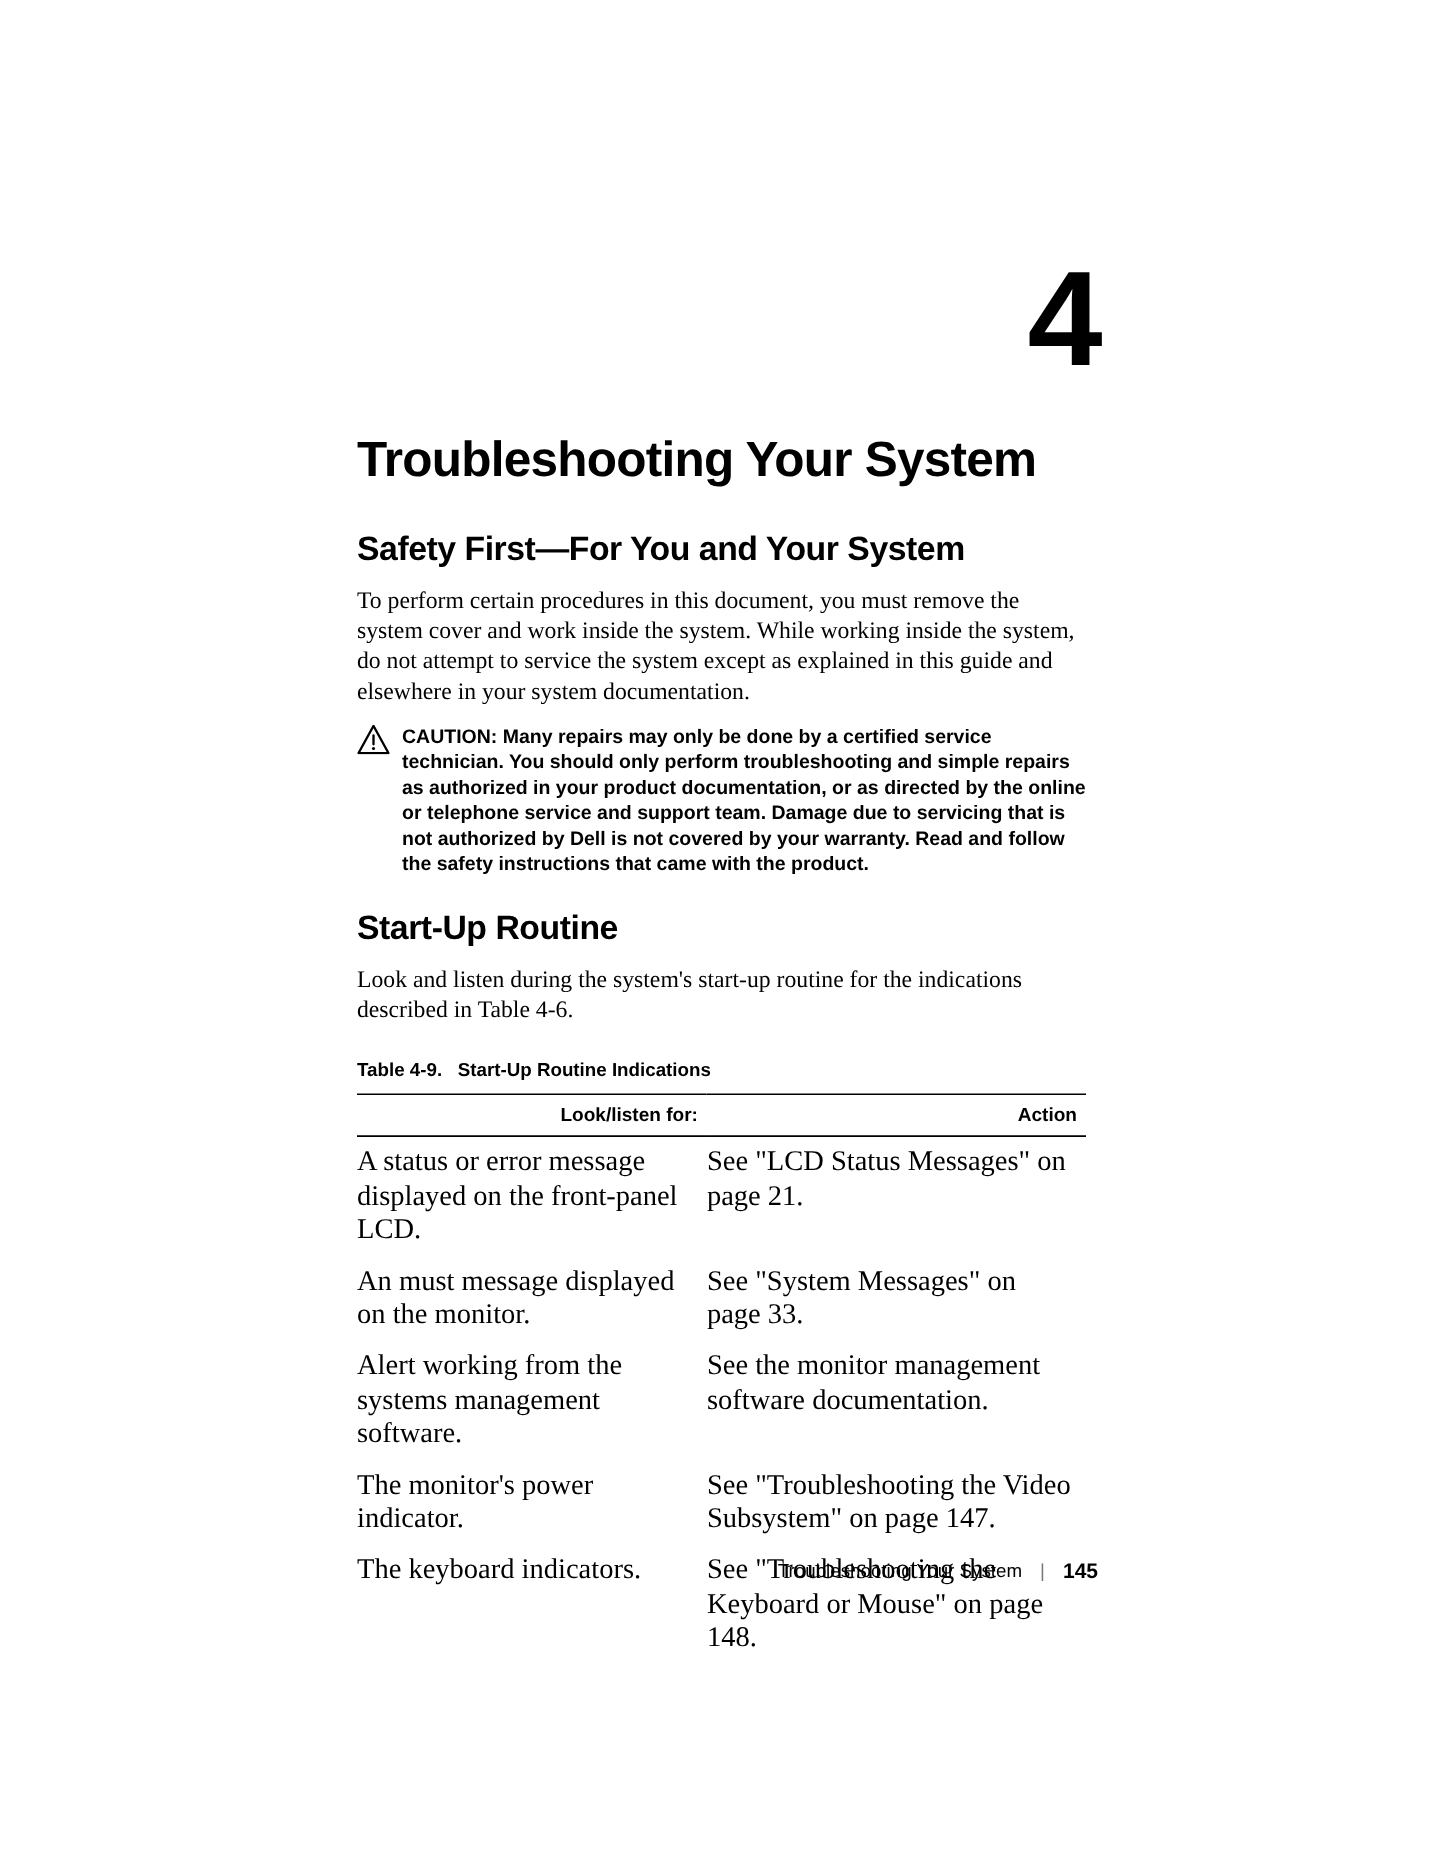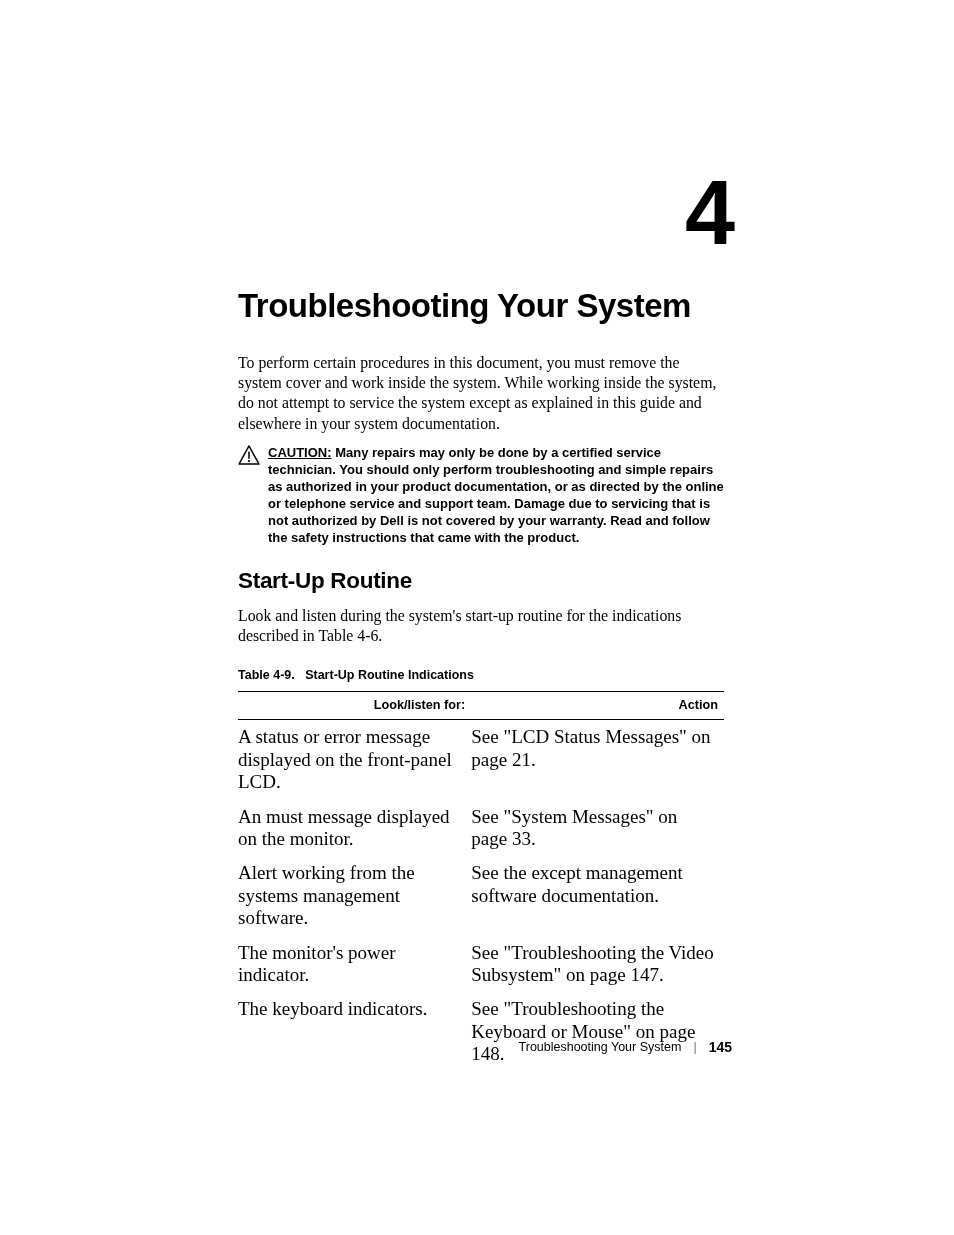--- a/index.html
+++ b/index.html
@@ -64,21 +64,20 @@
     height: 20px;
   }
   .caution-text {
     font-family: Arial, Helvetica, sans-serif;
     font-weight: 700;
     font-size: 13px;
     line-height: 1.31;
   }
   .caution-label {
     font-weight: 700;
-    text-decoration: underline;
   }
   .table-caption {
     font-family: Arial, Helvetica, sans-serif;
     font-weight: 700;
     font-size: 12.5px;
     margin: 22px 0 9px 0;
   }
   table.data {
     border-collapse: collapse;
     width: 100%;
@@ -125,20 +124,21 @@
 <body>
 
 <div class="page">
 
   <div class="chapter-number">4</div>
 
   <div class="content">
 
     <h1 class="chapter-title">Troubleshooting Your System</h1>
 
+    <h2 class="section-title">Safety First—For You and Your System</h2>
     <p class="body">To perform certain procedures in this document, you must remove the system cover and work inside the system. While working inside the system, do not attempt to service the system except as explained in this guide and elsewhere in your system documentation.</p>
 
     <div class="caution-block">
       <div class="caution-icon">
         <svg viewBox="0 0 24 22">
           <path d="M12 1 L23 21 L1 21 Z" fill="none" stroke="#000" stroke-width="1.6" stroke-linejoin="round"></path>
           <line x1="12" y1="8" x2="12" y2="14.5" stroke="#000" stroke-width="1.7" stroke-linecap="round"></line>
           <circle cx="12" cy="17.6" r="1.15" fill="#000"></circle>
         </svg>
       </div>
@@ -166,21 +166,21 @@
         <tr>
           <td>A status or error message displayed on the front-panel LCD.</td>
           <td>See "LCD Status Messages" on page 21.</td>
         </tr>
         <tr>
           <td>An must message displayed on the monitor.</td>
           <td>See "System Messages" on page 33.</td>
         </tr>
         <tr>
           <td>Alert working from the systems management software.</td>
-          <td>See the except management software documentation.</td>
+          <td>See the monitor management software documentation.</td>
         </tr>
         <tr>
           <td>The monitor's power indicator.</td>
           <td>See "Troubleshooting the Video Subsystem" on page 147.</td>
         </tr>
         <tr>
           <td>The keyboard indicators.</td>
           <td>See "Troubleshooting the Keyboard or Mouse" on page 148.</td>
         </tr>
       </tbody>

